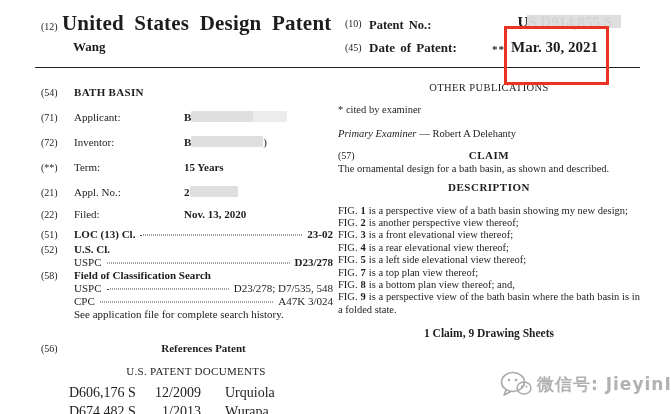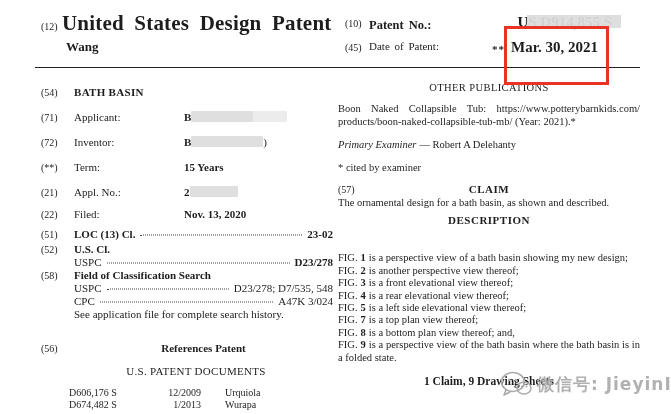--- a/index.html
+++ b/index.html
@@ -8,26 +8,26 @@
     font-family:"Liberation Serif", serif;color:#1d1d1d;
   }
   .abs{position:absolute;}
   .bold{font-weight:bold;}
   .italic{font-style:italic;}
   .num{font-size:10px;white-space:nowrap;}
 
   
   #hdr-num12{left:41px;top:21px;font-size:10px;}
   #hdr-title{left:62px;top:11px;font-size:21px;font-weight:bold;word-spacing:5px;letter-spacing:.2px;white-space:nowrap;}
-  #hdr-surname{left:66px;top:39px;font-size:13px;font-weight:bold;}
+  #hdr-surname{left:73px;top:39px;font-size:13px;font-weight:bold;}
   #hdr-num10{left:345px;top:18px;font-size:10px;text-align:right;}
   #hdr-pn-label{left:369px;top:18px;font-size:12.5px;font-weight:bold;word-spacing:2px;}
   #hdr-pn-value{top:14px;right:59px;font-size:15px;font-weight:bold;white-space:nowrap;}
   #hdr-num45{left:345px;top:42px;font-size:10px;}
-  #hdr-date-label{left:369px;top:40px;font-size:11px;font-weight:normal;word-spacing:2px;}
+  #hdr-date-label{left:369px;top:40px;font-size:13px;font-weight:bold;word-spacing:2px;}
   #hdr-stars{left:492px;top:43px;font-size:11px;font-weight:bold;letter-spacing:1px;}
   #hdr-date-value{top:39px;right:73px;font-size:15px;font-weight:bold;white-space:nowrap;}
   #header-divider{left:35px;top:67px;width:605px;border-top:1.6px solid #222;}
 
   
   #highlight-box{left:504px;top:26px;width:99px;height:53px;border:3px solid #ea3323;z-index:5;}
 
   
   .redact{display:inline-block;height:11px;background:#dfdfdf;vertical-align:-1px;border-radius:1px;}
   .redact.light{background:#ececec;}
@@ -36,38 +36,38 @@
   
   #left-col{left:41px;top:80px;width:292px;font-size:11px;line-height:13px;}
   .lrow{display:grid;grid-template-columns:33px 110px 1fr;margin-bottom:12px;}
   .lrow.wide{grid-template-columns:33px 1fr;}
   .lval{white-space:nowrap;}
   .leader-row{display:flex;align-items:baseline;}
   .leader{flex:1;border-bottom:1.5px dotted #444;margin:0 5px;transform:translateY(-2.5px);min-width:12px;}
   #refs-head{margin-top:21px;margin-bottom:0;}
   #refs-head .center{ text-align:center;font-weight:bold;}
   #usdocs-title{text-align:center;margin:10px 0 9px 18px;letter-spacing:.3px;}
-  .ref-row{display:grid;grid-template-columns:78px 54px 1fr;font-size:10px;line-height:11.5px;margin-left:28px;}
+  .ref-row{display:grid;grid-template-columns:78px 54px 1fr;font-size:14px;line-height:11.5px;margin-left:28px;margin-top:7px;}
   .ref-date{text-align:right;}
   .ref-name{padding-left:24px;}
 
   
   #right-col{left:338px;top:80px;width:302px;font-size:10.5px;line-height:12.4px;text-align:justify;}
   .rc-center{text-align:center;}
   #other-pubs-title{margin-top:2px;letter-spacing:.4px;}
   #other-pubs-text{margin-top:9px;}
   #cited-note{margin-top:10px;text-align:left;}
   #examiner-line{margin-top:11px;text-align:left;}
   #examiner-rest{margin-left:3px;}
   .sec-head{position:relative;margin-top:9px;height:13px;}
   .sec-head .sec-num{position:absolute;left:0;top:1px;font-size:10px;}
   .sec-head .sec-title{text-align:center;font-weight:bold;font-size:11px;letter-spacing:.5px;}
   #claim-text{margin-top:1px;}
   #description-head{margin-top:5px;}
-  #figures{margin-top:25px;}
+  #figures{margin-top:11px;}
   .fig-word{margin-right:3px;}
   .fig-num{font-weight:bold;margin-right:3px;}
   #sheets-line{margin-top:11px;text-align:center;font-weight:bold;font-size:11.5px;}
 
   
   #wechat-watermark{left:500px;top:371px;display:flex;align-items:center;gap:5px;z-index:6;}
   #watermark-text{font-family:"DejaVu Sans", sans-serif;font-size:17px;font-weight:bold;color:#a9a9a9;letter-spacing:1px;white-space:nowrap;opacity:.9;}
 </style>
 </head>
 <body>
@@ -181,27 +181,26 @@
     <span>D674,482 S</span>
     <span class="ref-date">1/2013</span>
     <span class="ref-name">Wurapa</span>
   </div>
 </div>
 
 <div id="right-col" class="abs">
 
   <div id="other-pubs-title" class="rc-center">OTHER PUBLICATIONS</div>
 
-  <div id="other-pubs-text">Boon Naked Collapsible Tub: https://www.potterybarnkids.com/ products/boon-naked-collapsible-tub-mb/ (Year: 2021).*</div>
+
+  <div id="cited-note">* cited by examiner</div>
 
   <div id="examiner-line">
     <span class="italic">Primary Examiner</span><span id="examiner-rest">— Robert A Delehanty</span>
   </div>
-
-  <div id="cited-note">* cited by examiner</div>
 
   <div class="sec-head">
     <span class="sec-num">(57)</span>
     <div class="sec-title">CLAIM</div>
   </div>
 
   <div id="claim-text">The ornamental design for a bath basin, as shown and described.</div>
 
   <div class="sec-head" id="description-head">
     <div class="sec-title">DESCRIPTION</div>

